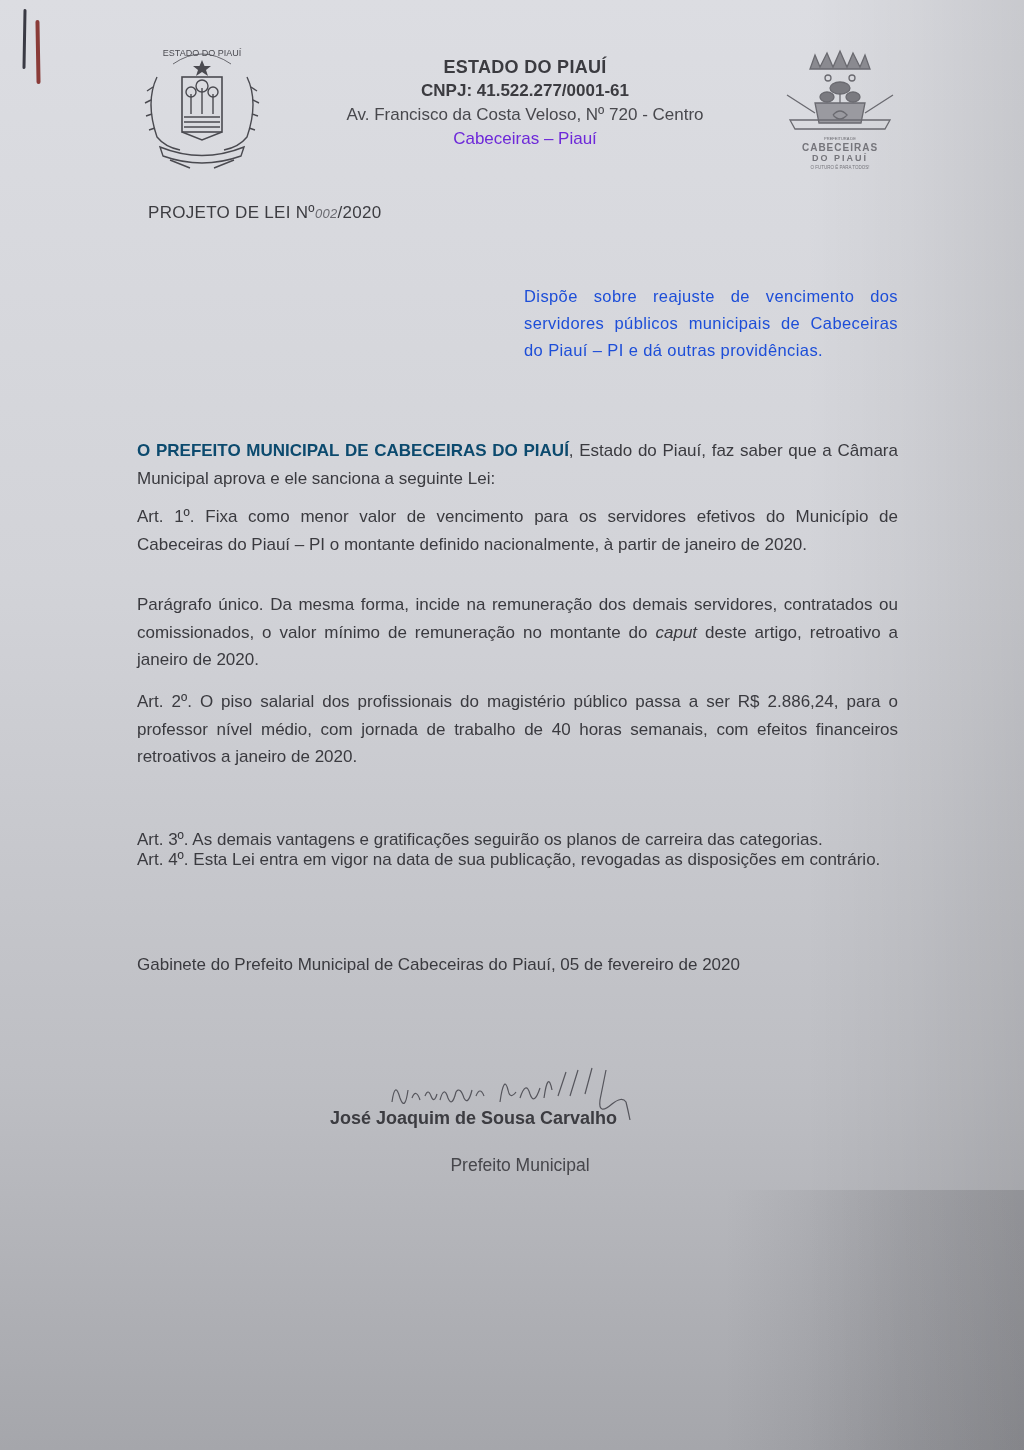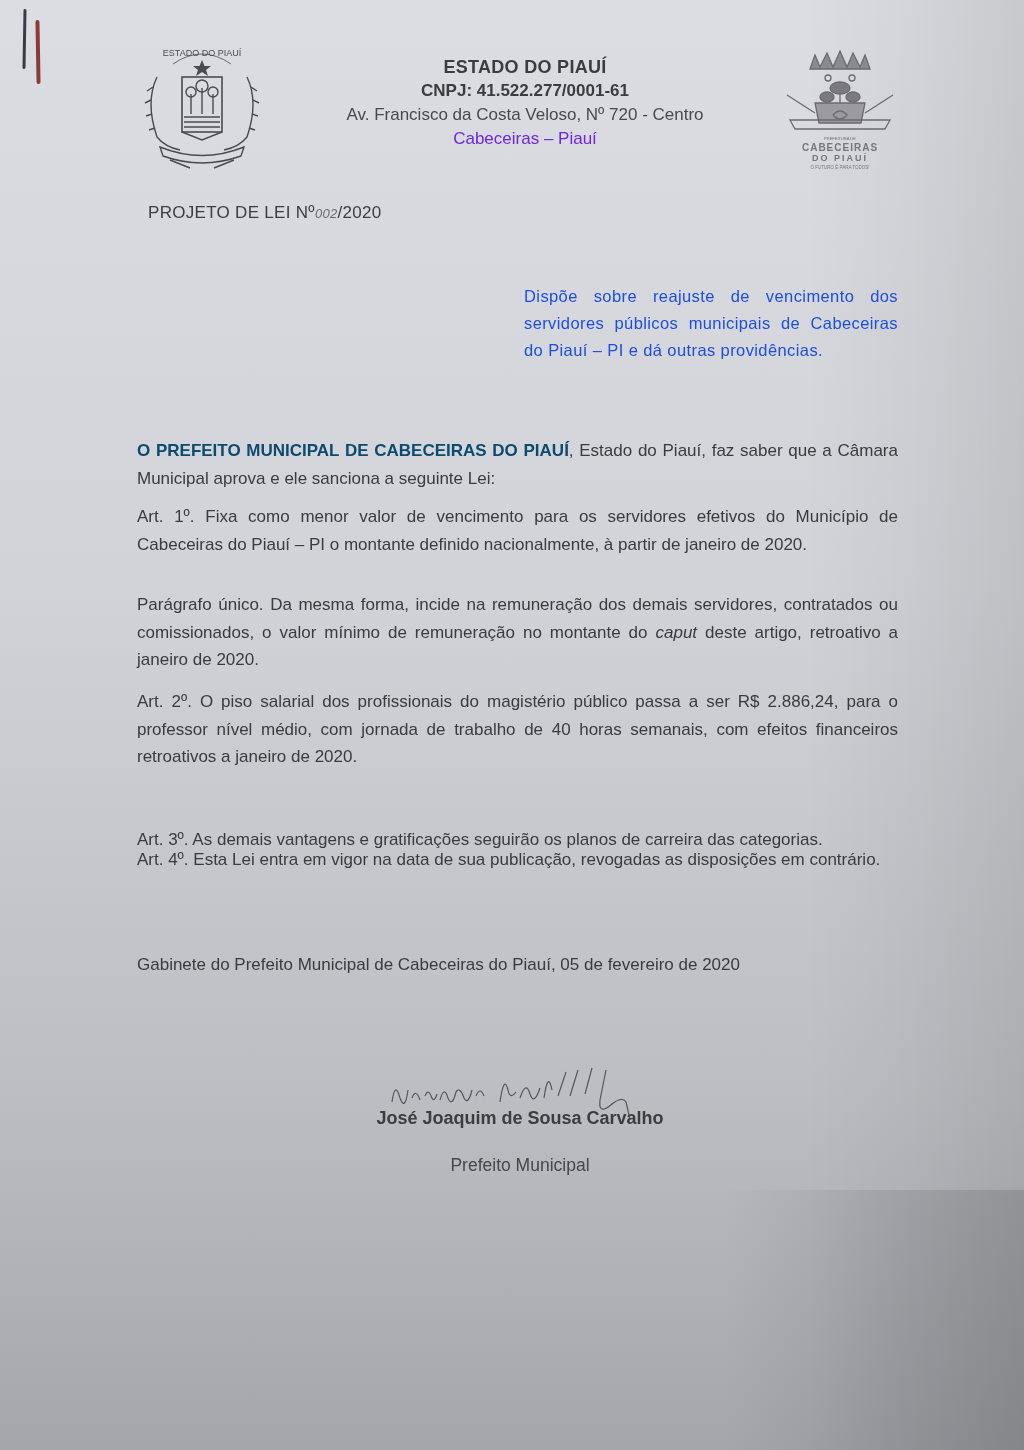--- a/index.html
+++ b/index.html
@@ -43,21 +43,21 @@
   .p-intro { top:437px; }
   .p-art1 { top:503px; }
   .p-par  { top:591px; }
   .p-art2 { top:688px; }
   .p-art3 { top:826px; }
   .p-art4 { top:846px; }
   .p-date { top:951px; left:137px; width:770px; text-align:left; }
 
   .signature-area { position:absolute; left:330px; top:1060px; width:380px; height:110px; }
   .sig-scrawl { position:absolute; left:0; top:0; width:380px; height:80px; }
-  .sig-name { position:absolute; left:0; top:48px; width:380px; text-align:center; font-size:18px; font-weight:bold; color:#3c3c41; }
+  .sig-name { position:absolute; left:0; top:48px; width:380px; font-size:18px; font-weight:bold; color:#3c3c41; }
   .sig-role { position:absolute; left:0; top:95px; width:380px; text-align:center; font-size:17.5px; color:#46464b; }
 </style>
 </head>
 <body>
 
 <div class="shade-right"></div>
 <div class="shade-bottom-right"></div>
 
 <div class="pen-mark black"></div>
 <div class="pen-mark red"></div>

